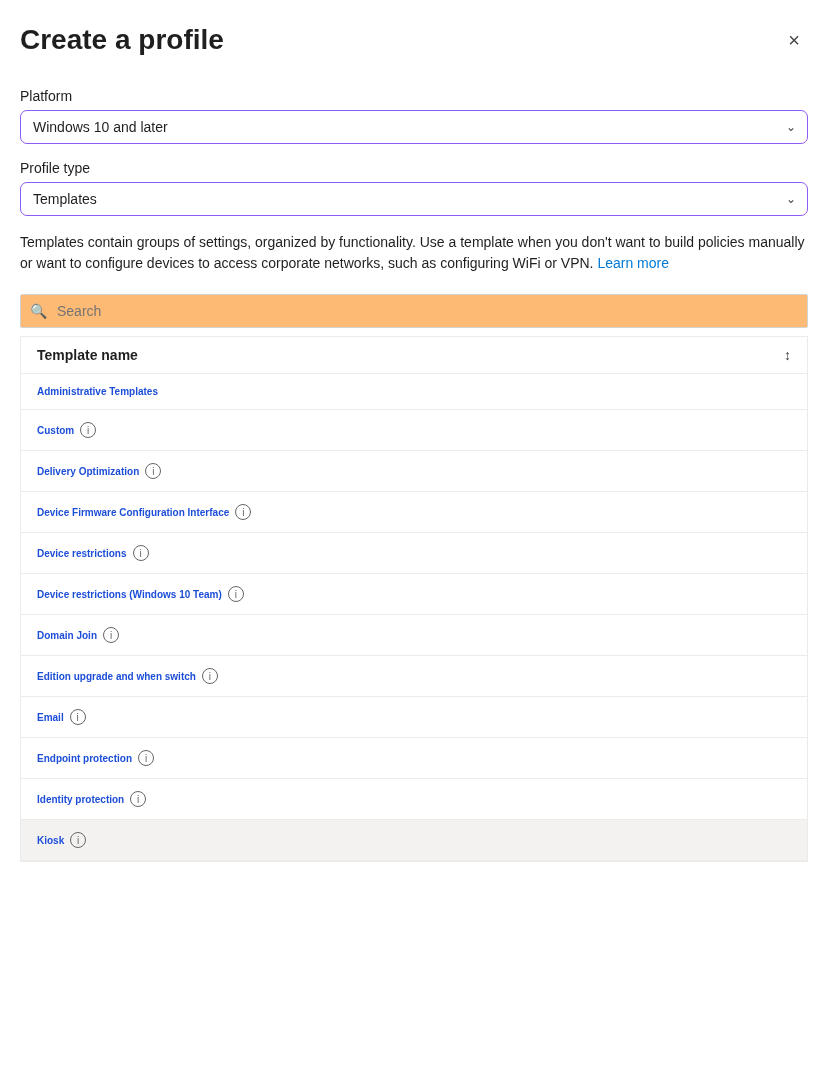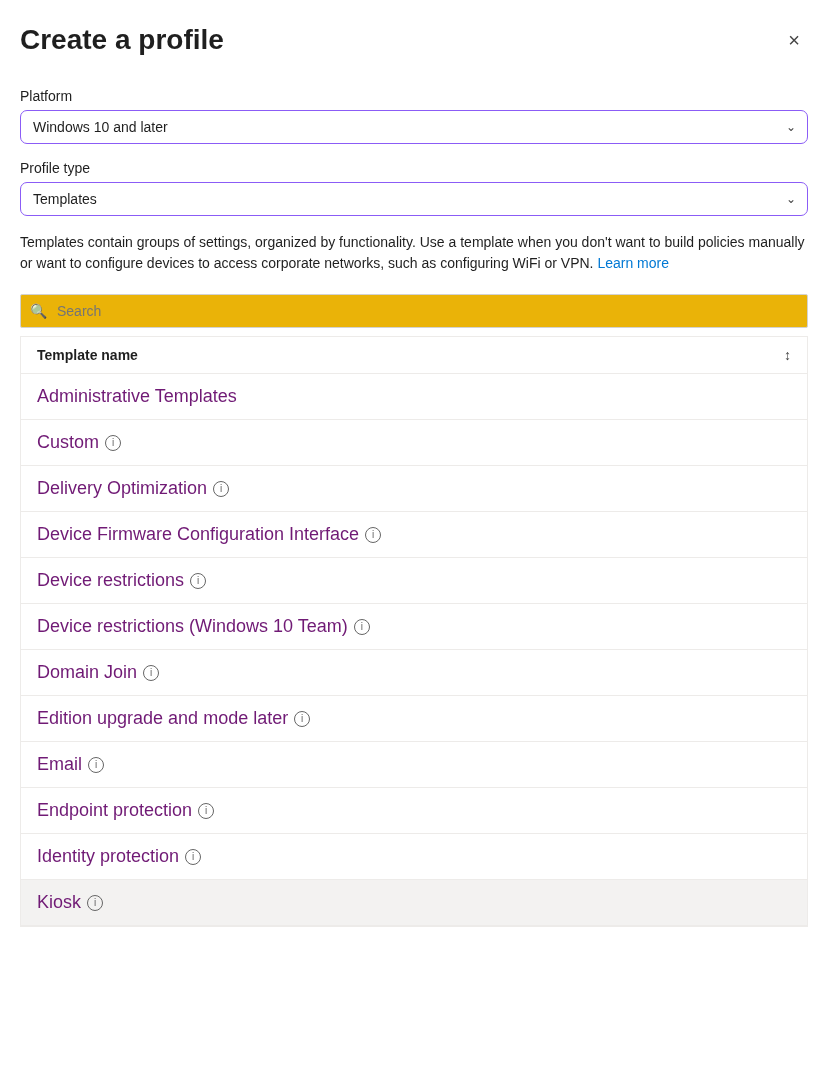--- a/index.html
+++ b/index.html
@@ -108,21 +108,21 @@
     }
 
     .search-input {
       width: 100%;
       padding: 8px 12px 8px 36px;
       border: 1px solid #d2d2d2;
       border-radius: 2px;
       font-size: 14px;
       color: #1f1f1f;
       outline: none;
-      background: #eab308;
+      background: #fdba74;
     }
 
     .search-icon-wrap {
       position: absolute;
       left: 10px;
       top: 50%;
       transform: translateY(-50%);
       color: #666;
       font-size: 14px;
       pointer-events: none;
@@ -162,23 +162,24 @@
       border-bottom: 1px solid #edebe9;
       cursor: pointer;
       background: #fff;
     }
 
     .table-row.highlighted {
       background: #f3f2f1;
     }
 
     .row-text {
-      font-size: 18px;
-      color: #701a75;
+      font-size: 10px;
+      color: #1d4ed8;
       margin-right: 6px;
+      font-weight: bold;
     }
 
     .info-icon {
       display: inline-flex;
       align-items: center;
       justify-content: center;
       width: 16px;
       height: 16px;
       border: 1px solid #666;
       border-radius: 50%;
@@ -262,21 +263,21 @@
       <span class="row-text">Device restrictions (Windows 10 Team)</span>
       <span class="info-icon">i</span>
     </div>
 
     <div class="table-row">
       <span class="row-text">Domain Join</span>
       <span class="info-icon">i</span>
     </div>
 
     <div class="table-row">
-      <span class="row-text">Edition upgrade and mode later</span>
+      <span class="row-text">Edition upgrade and when switch</span>
       <span class="info-icon">i</span>
     </div>
 
     <div class="table-row">
       <span class="row-text">Email</span>
       <span class="info-icon">i</span>
     </div>
 
     <div class="table-row">
       <span class="row-text">Endpoint protection</span>

